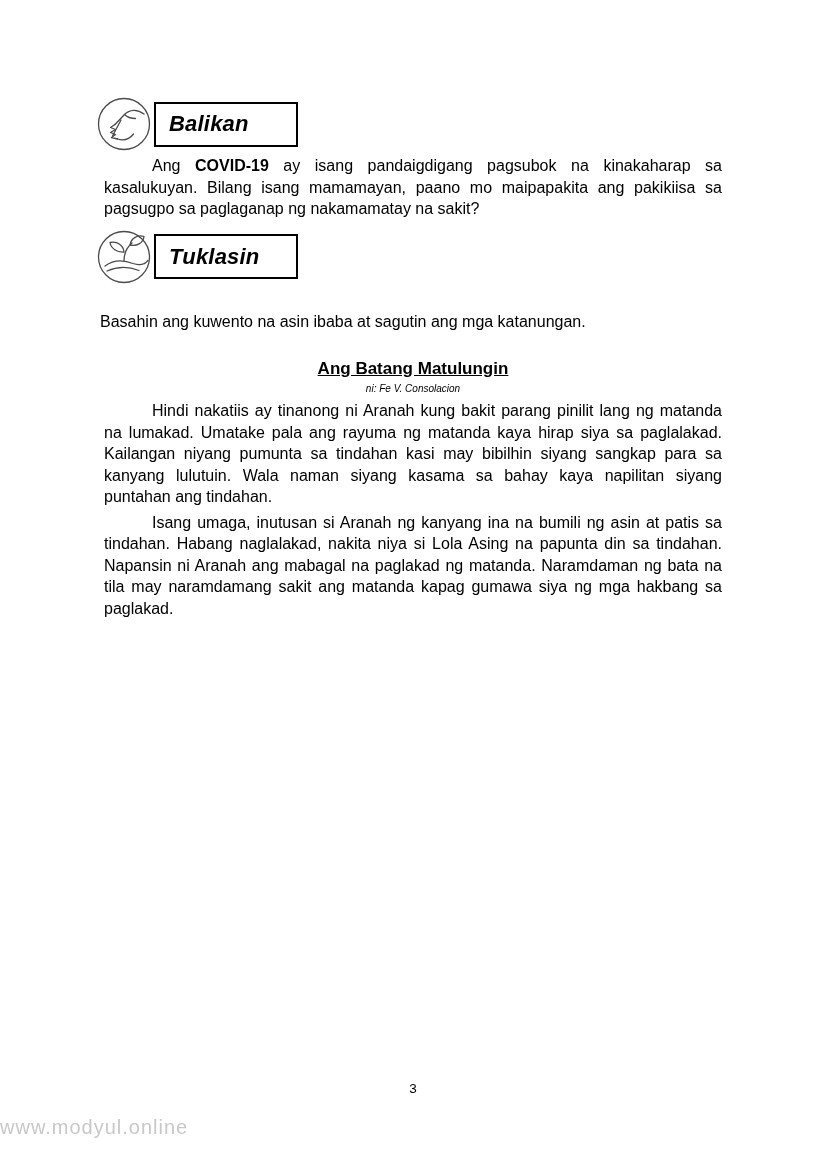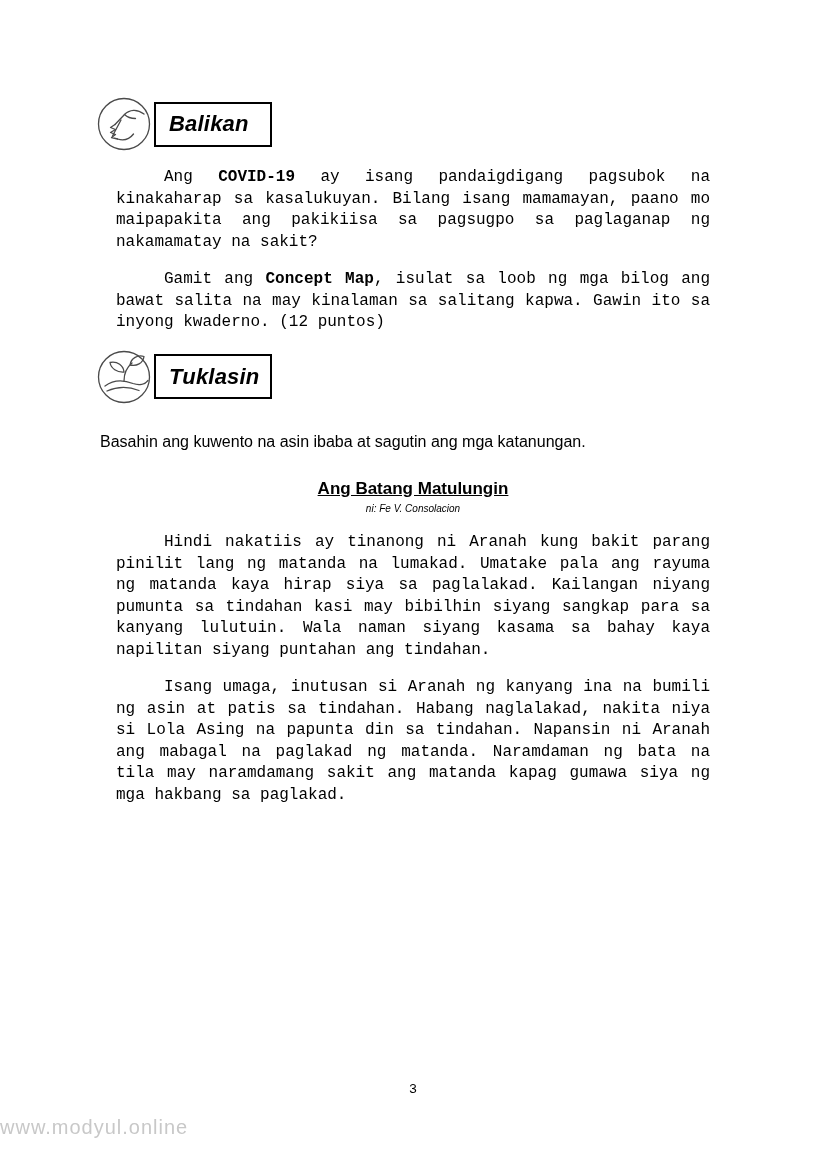--- a/index.html
+++ b/index.html
@@ -20,41 +20,40 @@
     display: flex;
     align-items: center;
     gap: 3px;
     margin-left: -3px;
   }
   .header-row-balikan { padding-top: 97px; }
   .header-row-tuklasin { margin-top: 10px; }
   .section-icon { width: 54px; height: 54px; flex: 0 0 auto; }
   .section-box {
     box-sizing: border-box;
-    width: 118px;
+    width: 144px;
     height: 45px;
     border: 2px solid #000;
     background: #fff;
     display: flex;
     align-items: center;
     padding-left: 13px;
   }
   .section-box .label {
     font-weight: bold;
     font-style: italic;
     font-size: 22px;
     letter-spacing: 0.2px;
   }
 
   p.body-text {
-    margin: 16px;
+    margin: 4px;
     text-align: justify;
     line-height: 21.5px;
     font-size: 16px;
-    font-family: Liberation Mono, monospace;
   }
   p.indent { text-indent: 48px; }
   .intro-1 { margin-top: 10px; }
   .intro-2 { margin-top: 13px; }
 
   .concept-map-wrap {
     margin-top: 8px;
     display: flex;
     justify-content: center;
   }
@@ -121,21 +120,20 @@
         <path class="lineart" d="M20.5,42 C27,44 33,41.5 36.5,37"></path>
         <path class="lineart" d="M24,23 L15.5,39"></path>
       </svg>
       <div class="section-box">
         <span class="label">Balikan</span>
       </div>
     </div>
 
     <p class="body-text indent intro-1"><span>Ang </span><b>COVID-19</b><span> ay isang pandaigdigang pagsubok na kinakaharap sa kasalukuyan.  Bilang isang mamamayan, paano mo maipapakita ang pakikiisa sa pagsugpo sa paglaganap ng nakamamatay na sakit?</span></p>
 
-    <p class="body-text indent intro-2"><span>Gamit ang </span><b>Concept Map</b><span>, isulat sa loob ng mga bilog ang bawat salita na may kinalaman sa salitang kapwa. Gawin ito sa inyong kwaderno. (12 puntos)</span></p>
 
 
     <div class="section-header header-row-tuklasin">
       <svg class="section-icon" viewBox="0 0 54 54" aria-hidden="true">
         <circle class="lineart" cx="27" cy="27" r="25.5"></circle>
         <path class="lineart" d="M8,36 C16,30 26,29.5 36,33.5 C42,35.5 48,34.5 51,30.5"></path>
         <path class="lineart" d="M10,41 C20,36.5 32,36.5 42,40.5"></path>
         <path class="lineart" d="M27,31 C27,24 29,18 35,13"></path>
         <path class="lineart" d="M27,22 C20,22.5 14,18.5 13,12.5 C20.5,11 26.5,15.5 27,22 Z"></path>
         <path class="lineart" d="M33,15 C34,8 41,4.5 47,6.5 C46,13.5 39.5,16.5 33,15 Z"></path>

